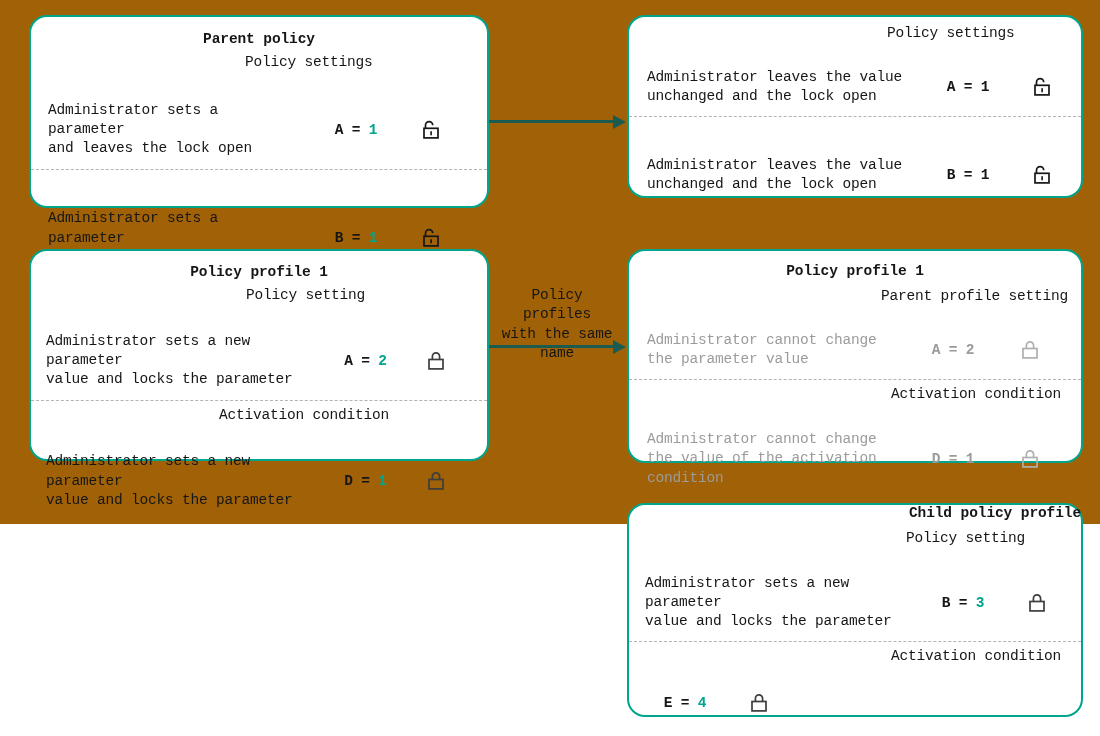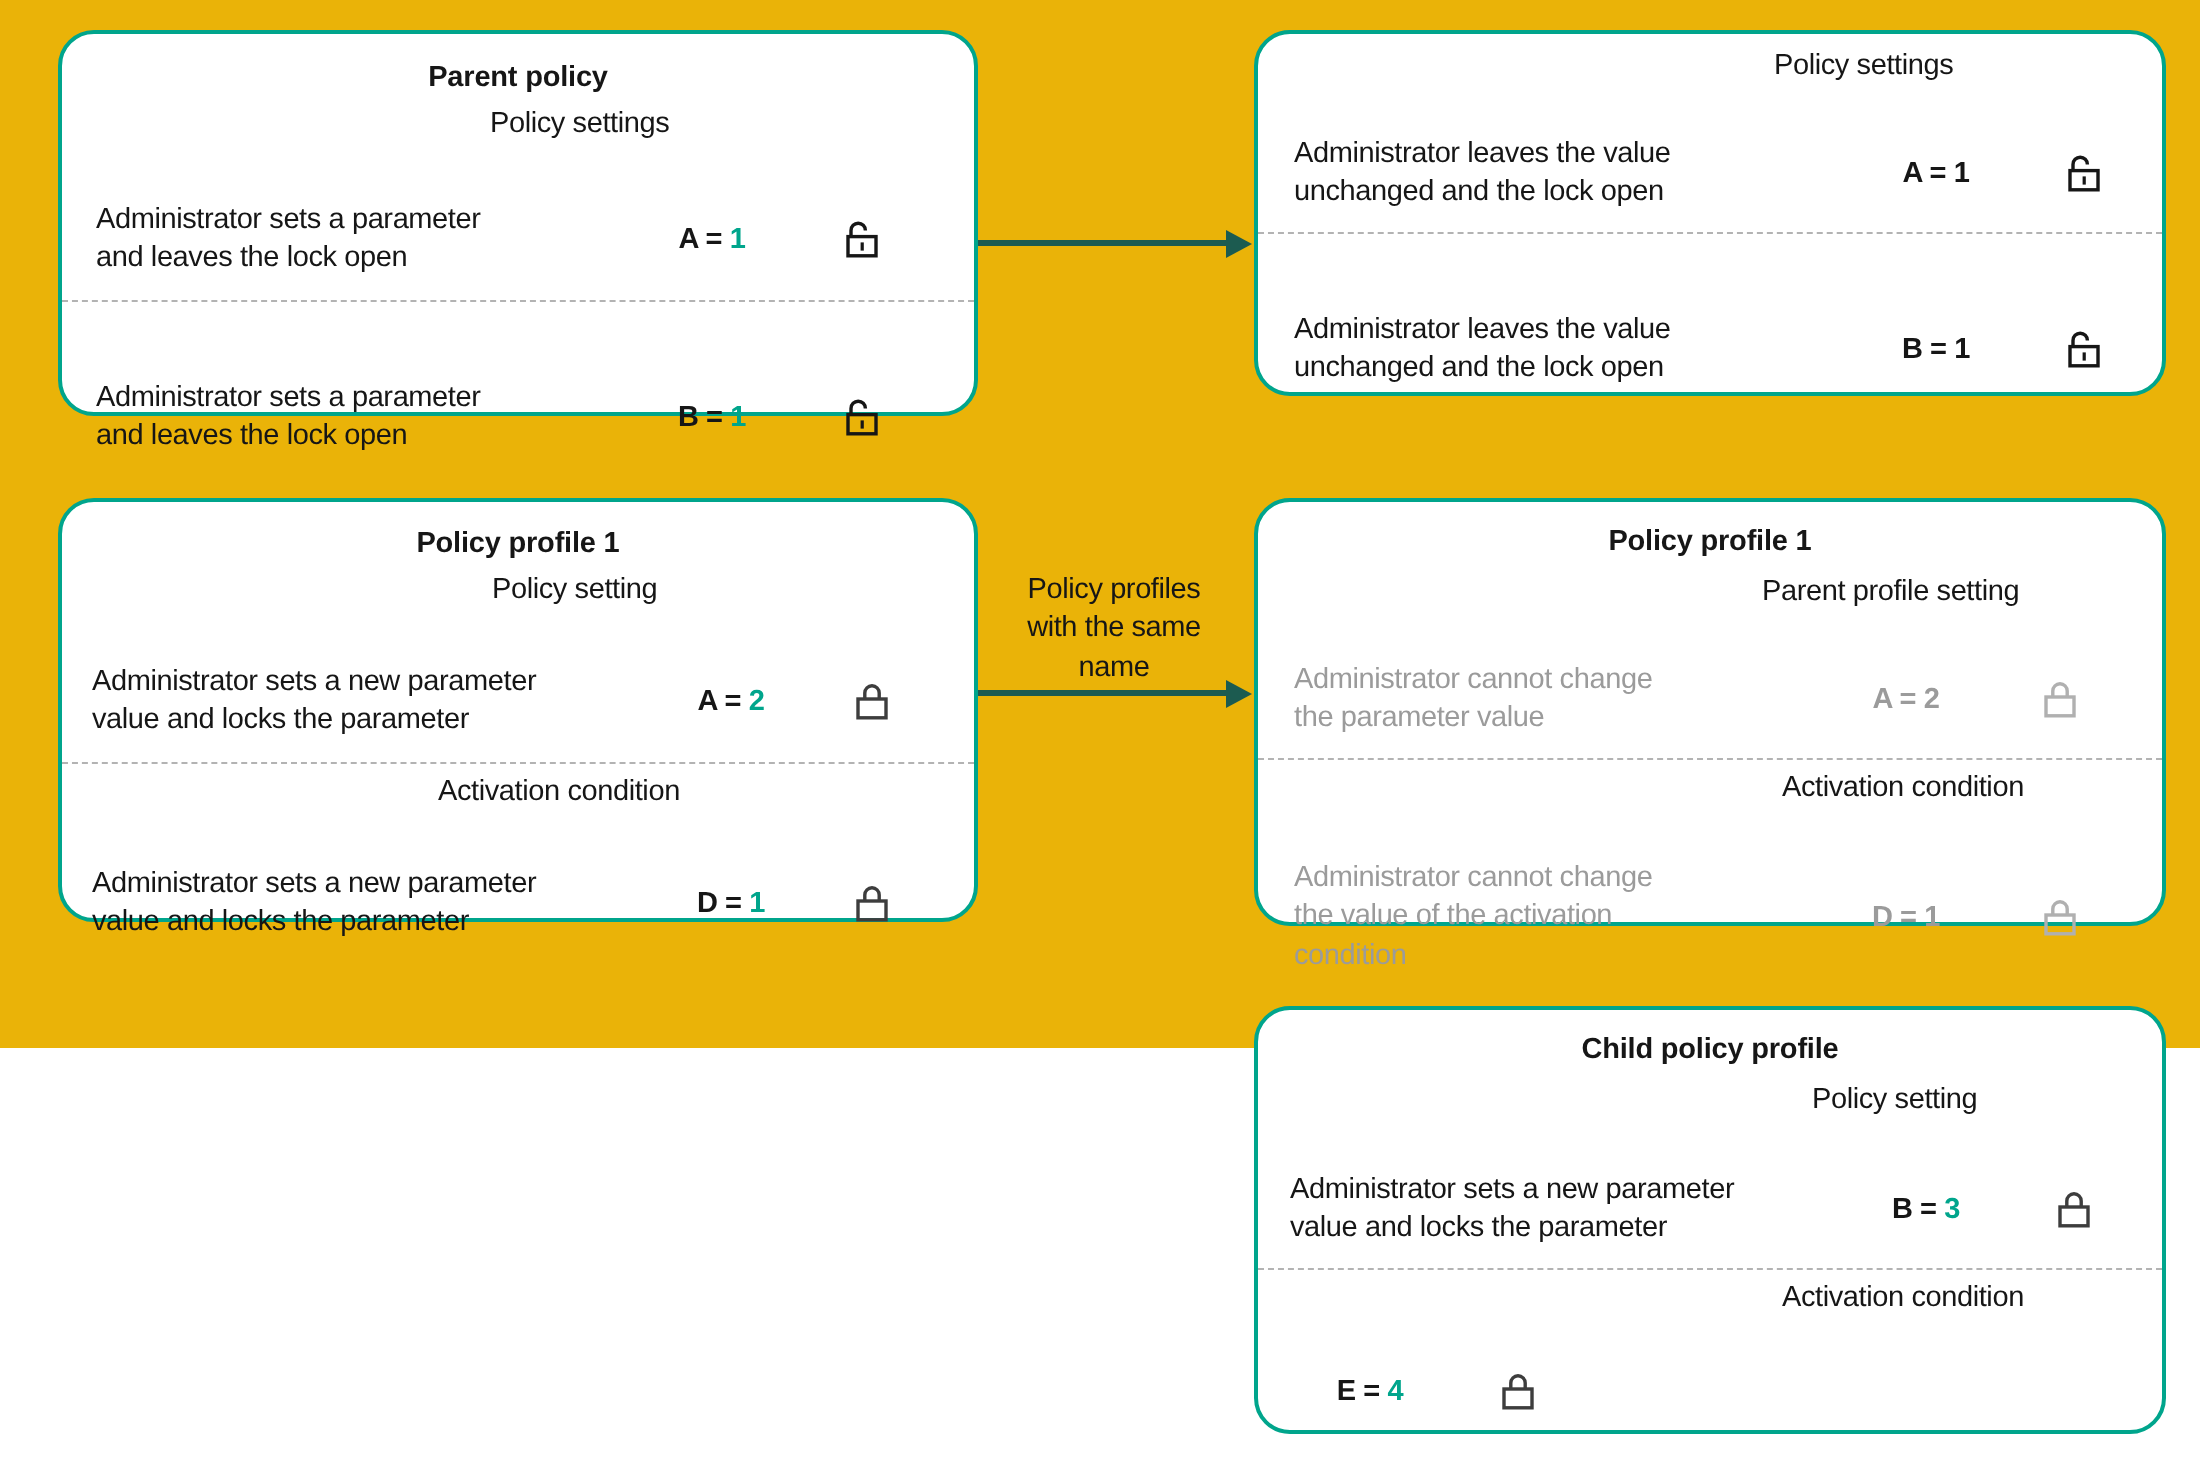--- a/index.html
+++ b/index.html
@@ -9,21 +9,22 @@
     height: 736px;
     background: #ffffff;
     font-family: "Liberation Sans", sans-serif;
     overflow: hidden;
   }
 
   #stage {
     position: relative;
     width: 1100px;
     height: 524px;
-    background: #eab308;
+    background: #a16207;
+    font-family: Liberation Mono, monospace;
   }
 
   
   .card {
     position: absolute;
     border: 2px solid #00A58C;
     border-radius: 18px;
     background: #ffffff;
     padding: 0;
   }
@@ -297,21 +298,21 @@
     </div>
   </div>
 
   <div class="arrow-label" style="left:497px; top:286px; width:120px;">Policy profiles
 with the same
 name</div>
   <div class="arrow-line" style="left:489px; top:345px; width:126px;"></div>
   <div class="arrow-head" style="left:613px; top:339.5px;"></div>
 
   <div class="card" style="left:627px; top:503px; width:456px; height:214px;">
-    <div class="card-title" style="margin-top:12px;">Child policy profile</div>
+    <div class="card-title" style="text-align:right;">Child policy profile</div>
 
     <div class="section" style="margin-top:9px;">
       <div class="section-label" style="margin-left:277px; width:180px; text-align:left;">Policy setting</div>
       <div class="row" style="padding-top:3px;">
         <div class="row-desc" style="width:278px; padding-left:16px;">Administrator sets a new parameter
  value and locks the parameter</div>
         <div class="row-value" style="width:112px;">
           <span>B =</span>
           <span class="num">3</span>
         </div>

